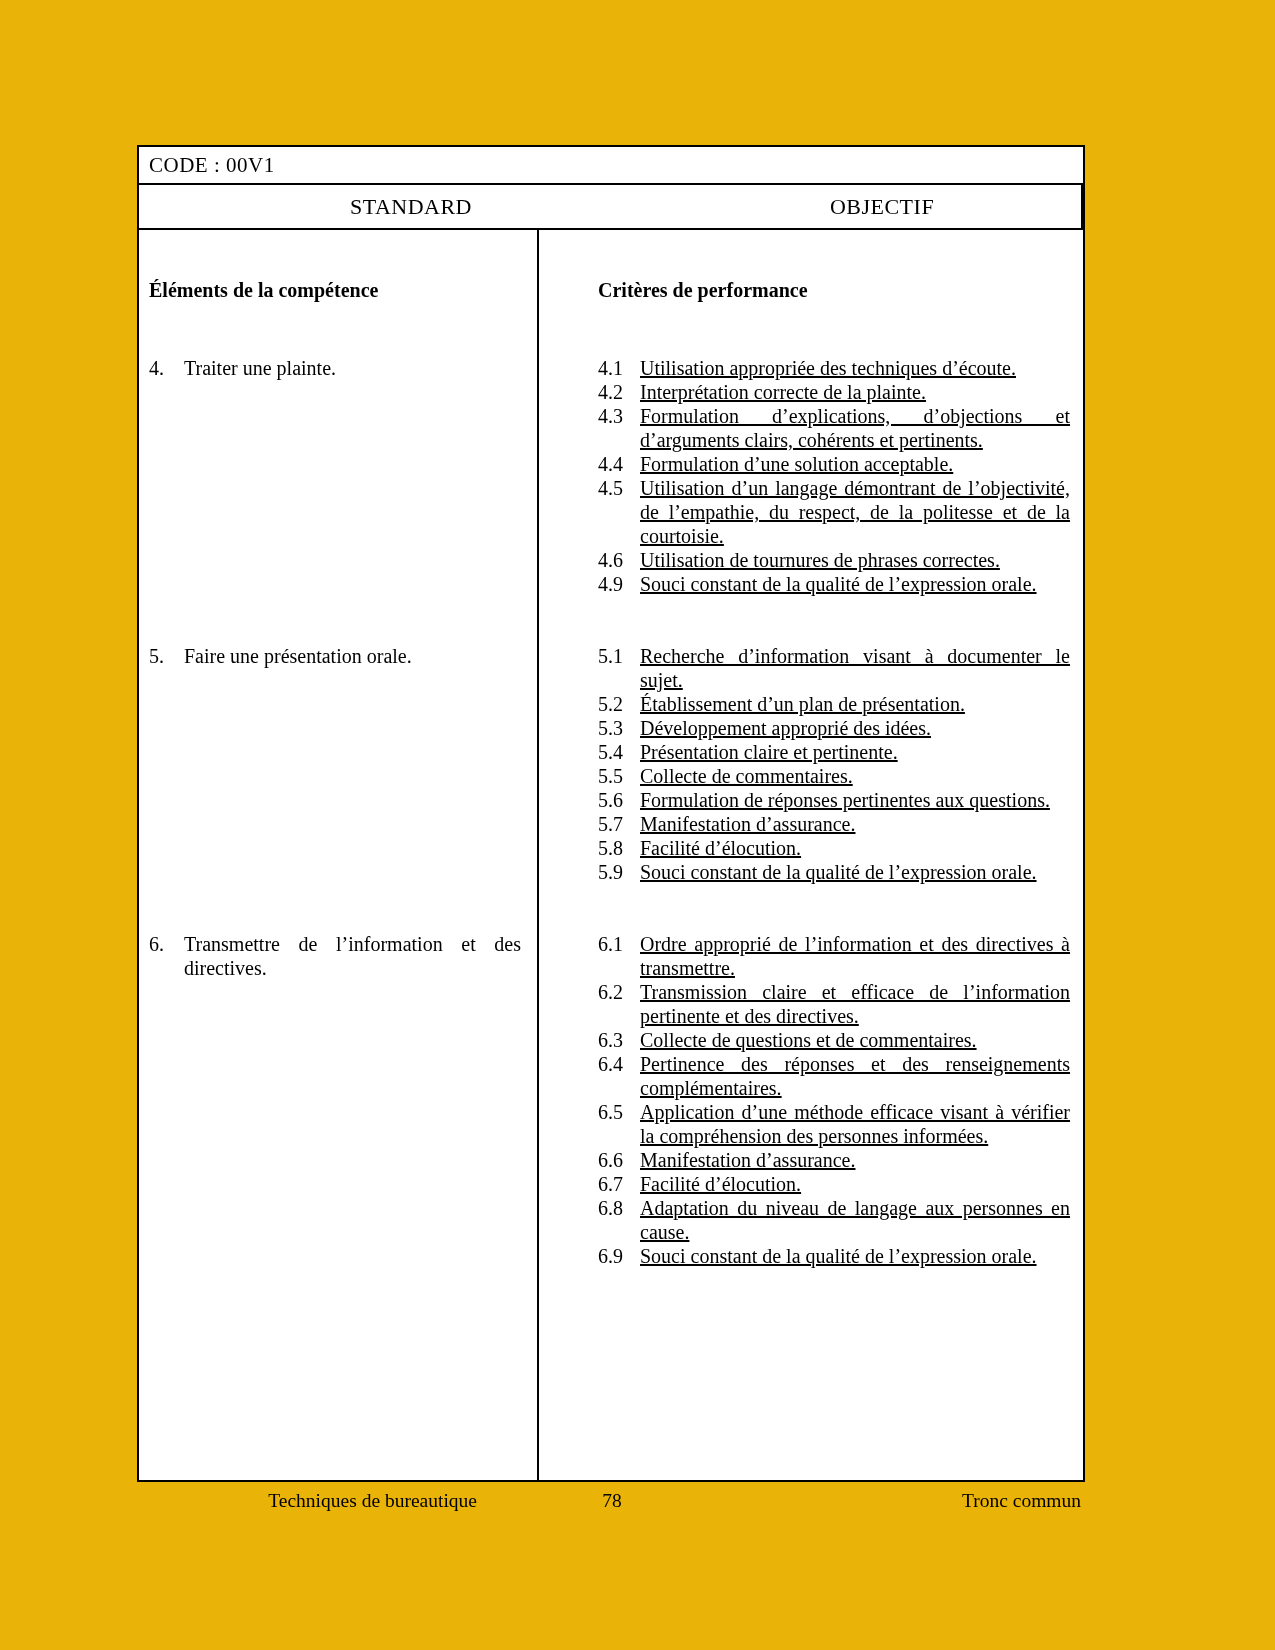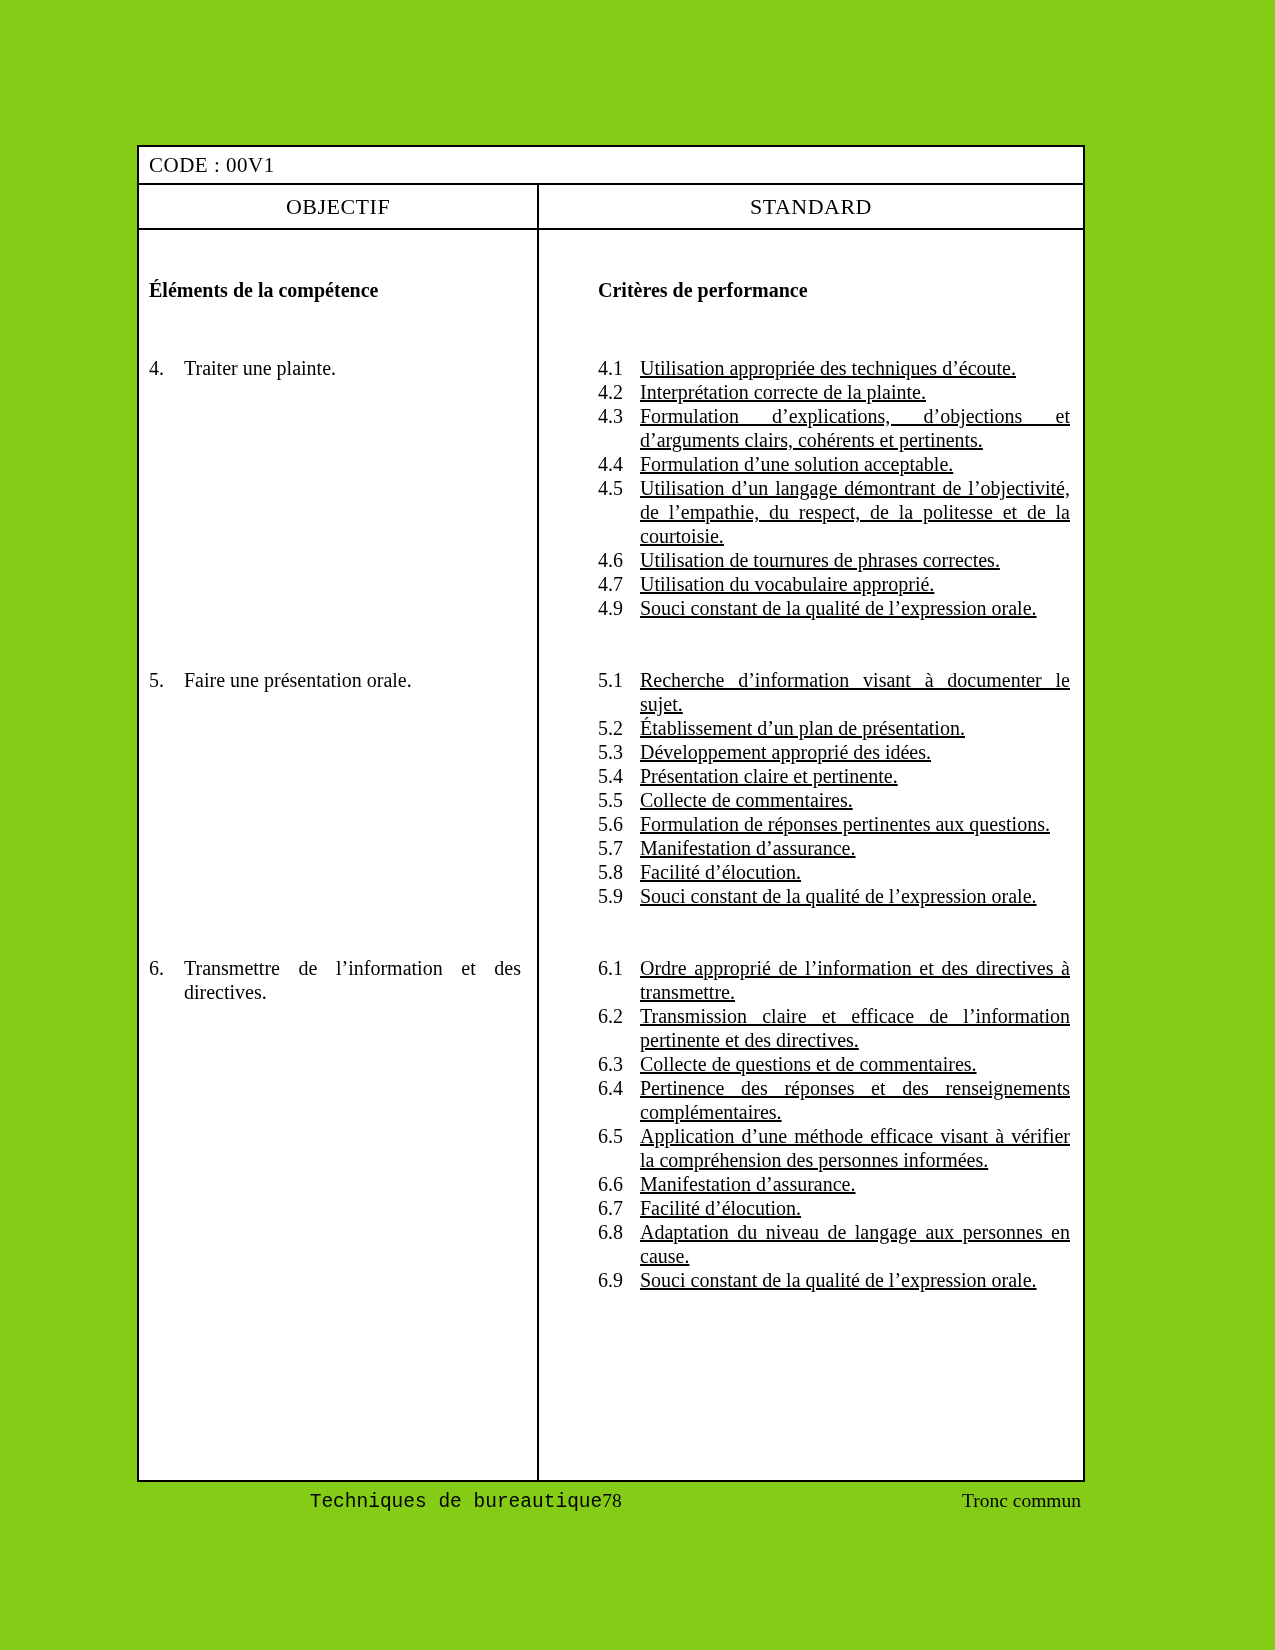--- a/index.html
+++ b/index.html
@@ -1,20 +1,20 @@
 <!DOCTYPE html>
 <html lang="fr"><head>
 <meta charset="utf-8">
 <style>
   html, body { margin: 0; padding: 0; background: #ffffff; }
   .page {
     position: relative;
     width: 1275px;
     height: 1650px;
-    background: #84cc16;
+    background: #eab308;
     color: #000000;
     font-family: "Liberation Serif", "DejaVu Serif", serif;
     overflow: hidden;
   }
   .doc-table {
     position: absolute;
     left: 137px;
     top: 145px;
     width: 948px;
     height: 1337px;
@@ -79,38 +79,38 @@
   .footer {
     position: absolute;
     left: 137px;
     top: 1489px;
     width: 948px;
     display: flex;
     align-items: baseline;
     font-size: 19.5px;
     line-height: 23px;
   }
-  .footer-left   { flex: 1; text-align: right; padding-left: 6px; font-family: Liberation Mono, monospace; }
+  .footer-left   { flex: 1; text-align: center; padding-left: 6px; }
   .footer-center { flex: 0 0 auto; text-align: right; }
   .footer-right  { flex: 1; text-align: right; padding-right: 4px; }
 </style>
 </head>
 <body>
 
 <div class="page">
 
   <div class="doc-table">
 
     <div class="code-row">
       <span>CODE : 00V1</span>
     </div>
 
     <div class="header-row">
+      <div class="hcell right">STANDARD</div>
       <div class="hcell left">OBJECTIF</div>
-      <div class="hcell right">STANDARD</div>
     </div>
 
     <div class="tbody">
       <div class="vdivider"></div>
       <div class="body-grid" id="body-grid">
         <div class="cell-left">
           <div class="col-heading">Éléments de la compétence</div>
         </div>
         <div class="cell-right">
           <div class="col-heading">Critères de performance</div>
@@ -141,24 +141,20 @@
             </div>
             <div class="criterion">
               <span class="cr-num">4.5</span>
               <div class="cr-text">Utilisation d’un langage démontrant de l’objectivité, de l’empathie, du respect, de la politesse et de la courtoisie.</div>
             </div>
             <div class="criterion">
               <span class="cr-num">4.6</span>
               <div class="cr-text">Utilisation de tournures de phrases correctes.</div>
             </div>
             <div class="criterion">
-              <span class="cr-num">4.7</span>
-              <div class="cr-text">Utilisation du vocabulaire approprié.</div>
-            </div>
-            <div class="criterion">
               <span class="cr-num">4.9</span>
               <div class="cr-text">Souci constant de la qualité de l’expression orale.</div>
             </div>
           </div>
           <div class="cell-left">
             <div class="element-item">
               <span class="el-num">5.</span>
               <div class="el-text">Faire une présentation orale.</div>
             </div>
           </div>

